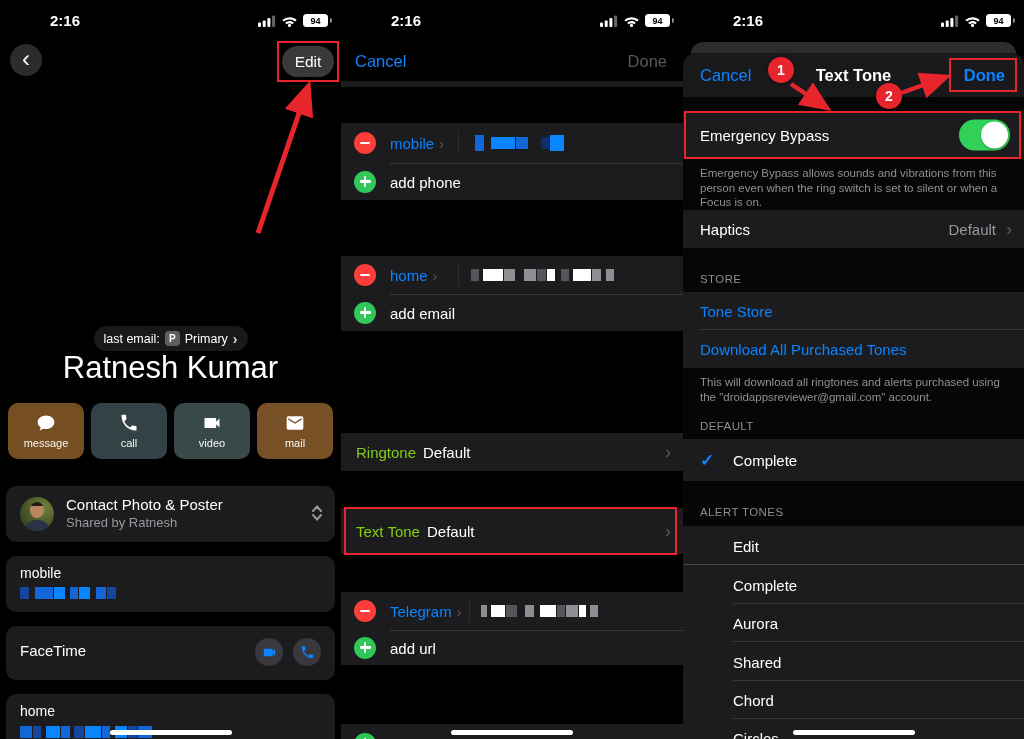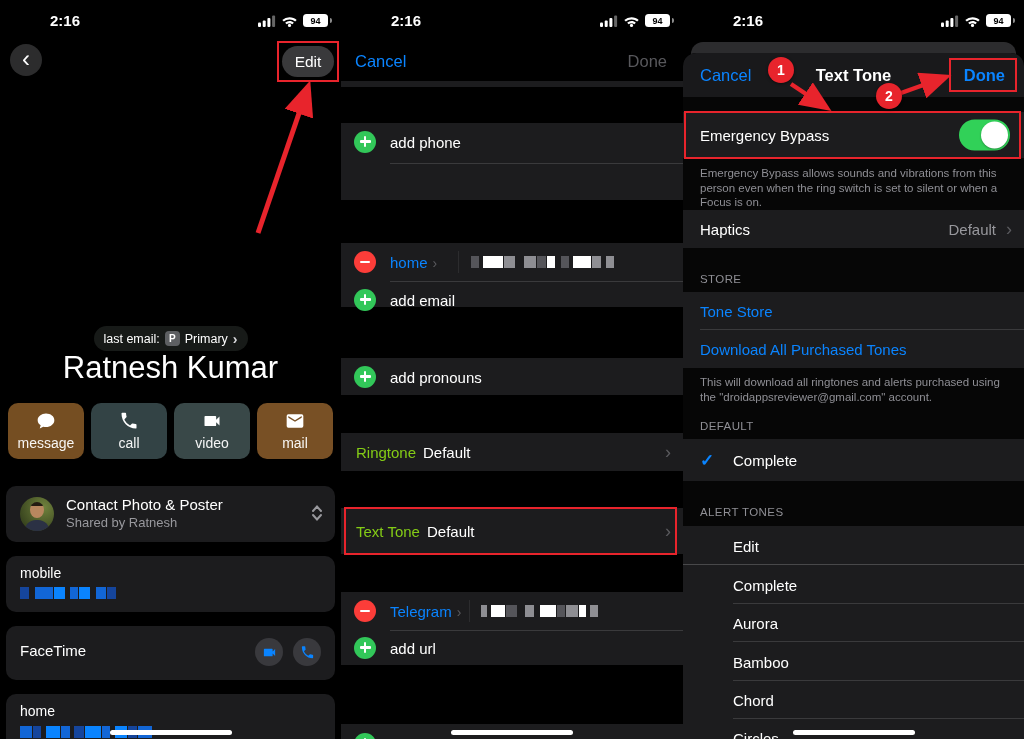--- a/index.html
+++ b/index.html
@@ -55,21 +55,21 @@
   .edit-pill{min-width:50px;height:31px;padding:0 13px;border-radius:16px;background:rgba(92,92,96,.62);display:flex;align-items:center;justify-content:center;font-size:15.5px;color:#fff;}
 
   .lastused{position:absolute;left:50%;top:326px;transform:translateX(-50%);height:25px;padding:0 10px;border-radius:13px;background:rgba(38,44,40,.6);display:flex;align-items:center;gap:5px;z-index:5;font-size:12.5px;color:#fff;}
   .simbadge{width:15px;height:15px;border-radius:4px;background:rgba(130,132,138,.65);color:#fff;font-size:10px;font-weight:bold;display:flex;align-items:center;justify-content:center;}
   .lastused .chev{color:#d8d8dc;font-size:14px;font-weight:bold;}
   .bigname{position:absolute;left:0;right:0;top:350px;text-align:center;font-size:31px;font-weight:400;color:#fff;z-index:5;text-shadow:0 1px 6px rgba(0,0,0,.35);}
 
   .actions{position:absolute;left:8px;right:8px;top:403px;display:flex;gap:7px;z-index:5;}
   .act{flex:1;height:56px;border-radius:10px;display:flex;flex-direction:column;align-items:center;justify-content:center;gap:4px;}
   .act svg{width:20px;height:20px;fill:#fff;}
-  .act .alab{font-size:14px;color:rgba(255,255,255,.95);}
+  .act .alab{font-size:11px;color:rgba(255,255,255,.95);}
   .act:nth-child(1){background:rgba(146,97,43,.80);}
   .act:nth-child(2){background:rgba(62,82,84,.82);}
   .act:nth-child(3){background:rgba(70,88,88,.82);}
   .act:nth-child(4){background:rgba(150,100,46,.80);}
 
   .lcard{position:absolute;left:6px;right:6px;background:var(--card);border-radius:10px;}
   .avatar{position:absolute;left:14px;top:11px;width:34px;height:34px;border-radius:50%;overflow:hidden;
     background:radial-gradient(circle at 70% 30%,#70823d,#3a461f 75%);}
   .avatar::before{content:"";position:absolute;left:10px;top:5px;width:14px;height:16px;border-radius:50%;
     background:linear-gradient(180deg,#241b12 0 28%,#b8875f 28%);}
@@ -289,28 +289,42 @@
             <i>94</i>
           </span>
       </span>
     </div>
 
     <div class="mnav-cancel">Cancel</div>
     <div class="mnav-done">Done</div>
     <div class="mstrip"></div>
 
     <div class="msec" style="top:123px;height:77px;">
+      <div class="mrow" style="height:40px;">
+        <span class="minus"></span>
+        <span class="mlab-blue"><span>mobile</span><span class="chev">›</span></span>
+        <div class="vline"></div>
+        <div class="redact" style="left:134px;top:12px;">
+            <span style="display: inline-block; width: 9px; height: 16px; margin-right: 1px; background: rgb(18, 102, 214);"></span>
+            <span style="display: inline-block; width: 6px; height: 1px;"></span>
+            <span style="display: inline-block; width: 24px; height: 12px; margin-right: 1px; background: rgb(10, 132, 255);"></span>
+            <span style="display: inline-block; width: 12px; height: 12px; margin-right: 1px; background: rgb(18, 102, 214);"></span>
+            <span style="display: inline-block; width: 12px; height: 1px;"></span>
+            <span style="display: inline-block; width: 8px; height: 12px; margin-right: 1px; background: rgb(13, 47, 107);"></span>
+            <span style="display: inline-block; width: 14px; height: 16px; margin-right: 1px; background: rgb(10, 132, 255);"></span>
+          </div>
+      </div>
       <div class="msep" style="top:40px;"></div>
       <div class="mrow" style="height:37px;">
         <span class="plus"></span>
         <span class="mlab-white">add phone</span>
       </div>
     </div>
 
-    <div class="msec" style="top:243px;height:64px;">
+    <div class="msec" style="top:256px;height:75px;">
       <div class="mrow" style="height:38px;">
         <span class="minus"></span>
         <span class="mlab-blue"><span>home</span><span class="chev">›</span></span>
         <div class="vline"></div>
         <div class="redact" style="left:130px;top:11px;">
             <span style="display: inline-block; width: 8px; height: 12px; margin-right: 1px; background: rgb(85, 85, 90);"></span>
             <span style="display: inline-block; width: 3px; height: 1px;"></span>
             <span style="display: inline-block; width: 20px; height: 12px; margin-right: 1px; background: rgb(255, 255, 255);"></span>
             <span style="display: inline-block; width: 11px; height: 12px; margin-right: 1px; background: rgb(142, 142, 147);"></span>
             <span style="display: inline-block; width: 8px; height: 1px;"></span>
@@ -326,26 +340,20 @@
             <span style="display: inline-block; width: 8px; height: 12px; margin-right: 1px; background: rgb(142, 142, 147);"></span>
           </div>
       </div>
       <div class="msep" style="top:38px;"></div>
       <div class="mrow" style="height:37px;">
         <span class="plus"></span>
         <span class="mlab-white">add email</span>
       </div>
     </div>
 
-    <div class="msec" style="top:358px;height:37px;">
-      <div class="mrow" style="height:37px;">
-        <span class="plus"></span>
-        <span class="mlab-white">add pronouns</span>
-      </div>
-    </div>
 
     <div class="msec" style="top:433px;height:38px;">
       <div class="mrow" style="height:38px;">
         <span class="tonerow-lab">Ringtone</span>
         <span class="tonerow-val" style="left:82px;">Default</span>
         <span class="rowchev">›</span>
       </div>
     </div>
 
     <div class="msec" style="top:508px;height:46px;">
@@ -487,21 +495,21 @@
         </div>
       <div style="position:relative;height:39px;">
           <span class="rindent">Complete</span>
           <div class="rsep" style="bottom:0;"></div>
         </div>
       <div style="position:relative;height:38px;">
           <span class="rindent">Aurora</span>
           <div class="rsep" style="bottom:0;"></div>
         </div>
       <div style="position:relative;height:39px;">
-          <span class="rindent">Bamboo</span>
+          <span class="rindent">Shared</span>
           <div class="rsep" style="bottom:0;"></div>
         </div>
       <div style="position:relative;height:38px;text-decoration:underline;">
           <span class="rindent">Chord</span>
           <div class="rsep" style="bottom:0;"></div>
         </div>
       <div style="position:relative;height:38px;">
           <span class="rindent">Circles</span>
         </div>
     </div>

